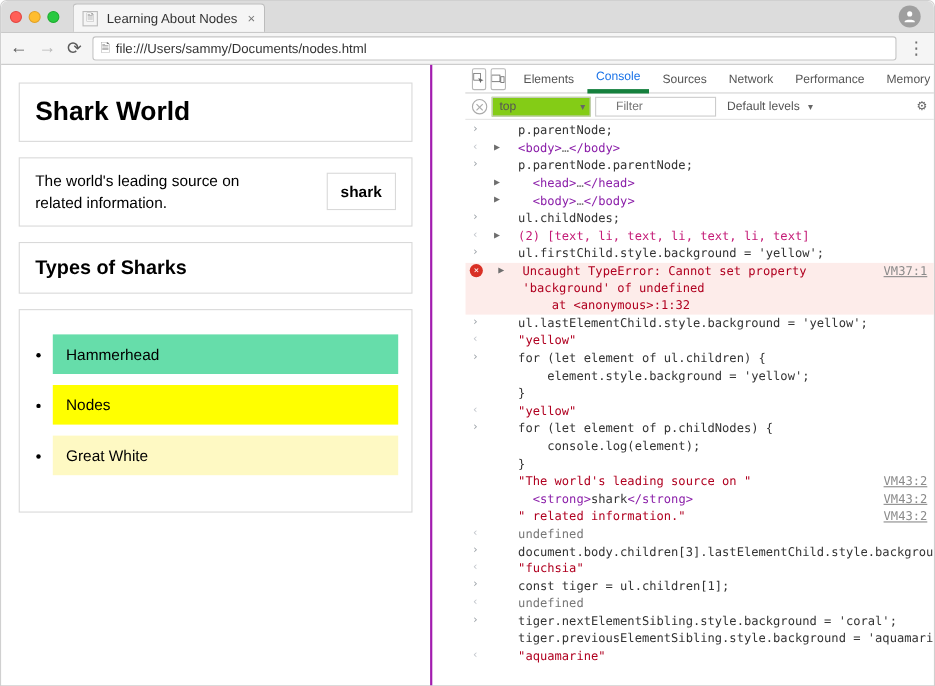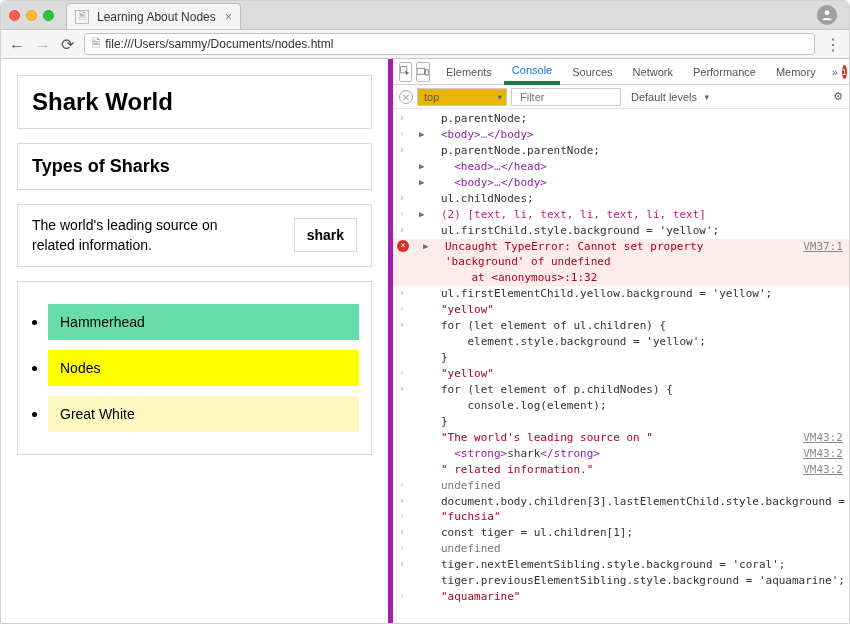--- a/index.html
+++ b/index.html
@@ -22,51 +22,51 @@
 
     .toolbar { height: 30px; background: #f5f5f5; border-top: 1px solid #c9c9c9; border-bottom: 1px solid #c9c9c9; display: flex; align-items: center; padding: 0 8px; gap: 10px; }
     .nav-arrow { color: #5a5a5a; font-size: 16px; cursor: pointer; }
     .nav-arrow.disabled { color: #b8b8b8; }
     .omnibox { flex: 1; height: 22px; border: 1px solid #c5c5c5; border-radius: 3px; background: #fff; display: flex; align-items: center; padding: 0 6px; gap: 5px; font-size: 12px; color: #333; }
     .omnibox .file-icon { color: #7a7a7a; font-size: 11px; }
     .menu-dots { color: #6e6e6e; font-size: 16px; cursor: pointer; }
 
     
     .content { flex: 1; display: flex; min-height: 0; }
-    .page { width: 392px; border-right: 5px solid #a21caf; padding: 16px; overflow: auto; }
-    .devtools { flex: 1; display: flex; flex-direction: column; min-width: 0; }
+    .page { width: 392px; border-right: 2px solid #a21caf; padding: 16px; overflow: auto; }
+    .devtools { flex: 1; display: flex; flex-direction: column; min-width: 0; margin-left: 30px; }
 
     
     .box { border: 1px solid #d9d9d9; padding: 12px 14px; margin-bottom: 14px; }
     .box.tight { padding: 10px 14px; }
     .h1 { font-size: 24px; font-weight: 700; }
     .h2 { font-size: 18px; font-weight: 700; }
     .para-row { display: flex; align-items: center; gap: 10px; }
     .para-text { font-size: 14px; line-height: 1.45; flex: 1; }
     .strong-box { border: 1px solid #d9d9d9; padding: 8px 12px; font-weight: 700; font-size: 14px; }
-    ul.shark-list { list-style: disc; padding: 12px 12px 12px 30px; border: 1px solid #d9d9d9; }
+    ul.shark-list { list-style: disc; padding: 12px 12px 23px 30px; border: 1px solid #d9d9d9; }
     ul.shark-list li { margin: 10px 0; }
     ul.shark-list li .li-inner { display: block; padding: 10px 12px; font-size: 14px; width: 100%; }
 
     
     .dt-tabs { height: 26px; border-bottom: 1px solid #d2d2d2; display: flex; align-items: center; font-size: 11px; color: #555; padding: 0 6px; gap: 4px; }
     .dt-tabs .picker, .dt-tabs .device { width: 20px; height: 20px; border: 1px solid #b8b8b8; border-radius: 2px; display: flex; align-items: center; justify-content: center; font-size: 10px; color: #666; cursor: pointer; }
     .dt-tabs .sep { width: 1px; height: 16px; background: #d2d2d2; }
     .dt-tab { padding: 0 8px; height: 26px; display: flex; align-items: center; cursor: pointer; }
     .dt-tab.active { border-bottom: 4px solid #15803d; color: #1a73e8; }
     .dt-tabs .spacer { flex: 1; }
     .dt-err-badge { width: 14px; height: 14px; border-radius: 50%; background: #d93025; color: #fff; font-size: 9px; display: flex; align-items: center; justify-content: center; }
 
     .dt-filterbar { height: 24px; border-bottom: 1px solid #e5e5e5; display: flex; align-items: center; padding: 0 6px; gap: 4px; font-size: 11px; color: #555; }
     .dt-clear { width: 14px; height: 14px; border: 1px solid #aaa; border-radius: 50%; position: relative; cursor: pointer; }
     .dt-clear::before, .dt-clear::after { content: ""; position: absolute; left: 2px; right: 2px; top: 50%; height: 1px; background: #aaa; transform: rotate(45deg); }
     .dt-clear::after { transform: rotate(-45deg); }
-    .dt-ctx { border: 1px solid #ccc; height: 18px; padding: 0 16px 0 6px; display: flex; align-items: center; background: #eab308; position: relative; min-width: 90px; cursor: pointer; }
+    .dt-ctx { border: 1px solid #ccc; height: 18px; padding: 0 16px 0 6px; display: flex; align-items: center; background: #84cc16; position: relative; min-width: 90px; cursor: pointer; }
     .dt-ctx::after { content: "▾"; position: absolute; right: 4px; font-size: 9px; color: #666; }
-    .dt-filter-input { border: 1px solid #ccc; height: 18px; width: 110px; font-size: 11px; padding: 0 8px; color: #888; background: #fff; }
+    .dt-filter-input { border: 1px solid #ccc; height: 18px; width: 110px; font-size: 11px; padding: 0 18px; color: #888; background: #fff; }
     .dt-levels { border: 0; height: 18px; padding: 0 14px 0 6px; display: flex; align-items: center; position: relative; cursor: pointer; }
     .dt-levels::after { content: "▾"; position: absolute; right: 2px; font-size: 9px; color: #666; }
     .dt-gear { margin-left: auto; color: #666; cursor: pointer; }
 
     .dt-console { flex: 1; overflow-y: auto; overflow-x: hidden; font-family: Menlo, Consolas, monospace; font-size: 11px; line-height: 1.45; padding: 2px 0 6px; }
     .row { display: flex; padding: 0 6px 0 4px; gap: 12px; }
     .row.in { color: #333; }
     .row.out { color: #444; }
     .gutter { width: 10px; flex: 0 0 10px; color: #aeb3bb; text-align: center; font-size: 10px; }
     .gutter.in::before { content: "›"; color: #9aa0a6; }
@@ -122,30 +122,30 @@
     <span class="menu-dots">⋮</span>
   </div>
 
   <div class="content">
 
     <div class="page">
       <div class="box">
           <div class="h1">Shark World</div>
         </div>
 
-      <div class="box">
-          <div class="h2">Types of Sharks</div>
-        </div>
-
       <div class="box tight para-row">
         <div class="para-text">
           <span>The world's leading source on </span><br><span> related information.</span>
         </div>
         <div class="strong-box">shark</div>
       </div>
+
+      <div class="box">
+          <div class="h2">Types of Sharks</div>
+        </div>
 
       <ul class="shark-list" id="shark-list">
           <li>
             <span class="li-inner" style="background: rgb(102, 221, 170);">Hammerhead</span>
           </li>
           <li>
             <span class="li-inner" style="background: rgb(255, 255, 0);">Nodes</span>
           </li>
           <li>
             <span class="li-inner" style="background: #fef9c3;">Great White</span>
@@ -228,21 +228,21 @@
           <div class="row err">
             <span class="err-icon">×</span>
             <span class="expander">▶</span>
             <span class="body">Uncaught TypeError: Cannot set property 'background' of undefined
     at &lt;anonymous&gt;:1:32</span>
             <span class="link">VM37:1</span>
           </div>
           <div class="row in">
             <span class="gutter in"></span>
             <span class="expander"></span>
-            <span class="body">ul.firstElementChild.yellow.background = 'yellow';</span>
+            <span class="body">ul.lastElementChild.style.background = 'yellow';</span>
           </div>
           <div class="row out">
             <span class="gutter out"></span>
             <span class="expander"></span>
             <span class="body"><span class="str">"yellow"</span></span>
           </div>
           <div class="row in">
             <span class="gutter in"></span>
             <span class="expander"></span>
             <span class="body">for (let element of ul.children) {

